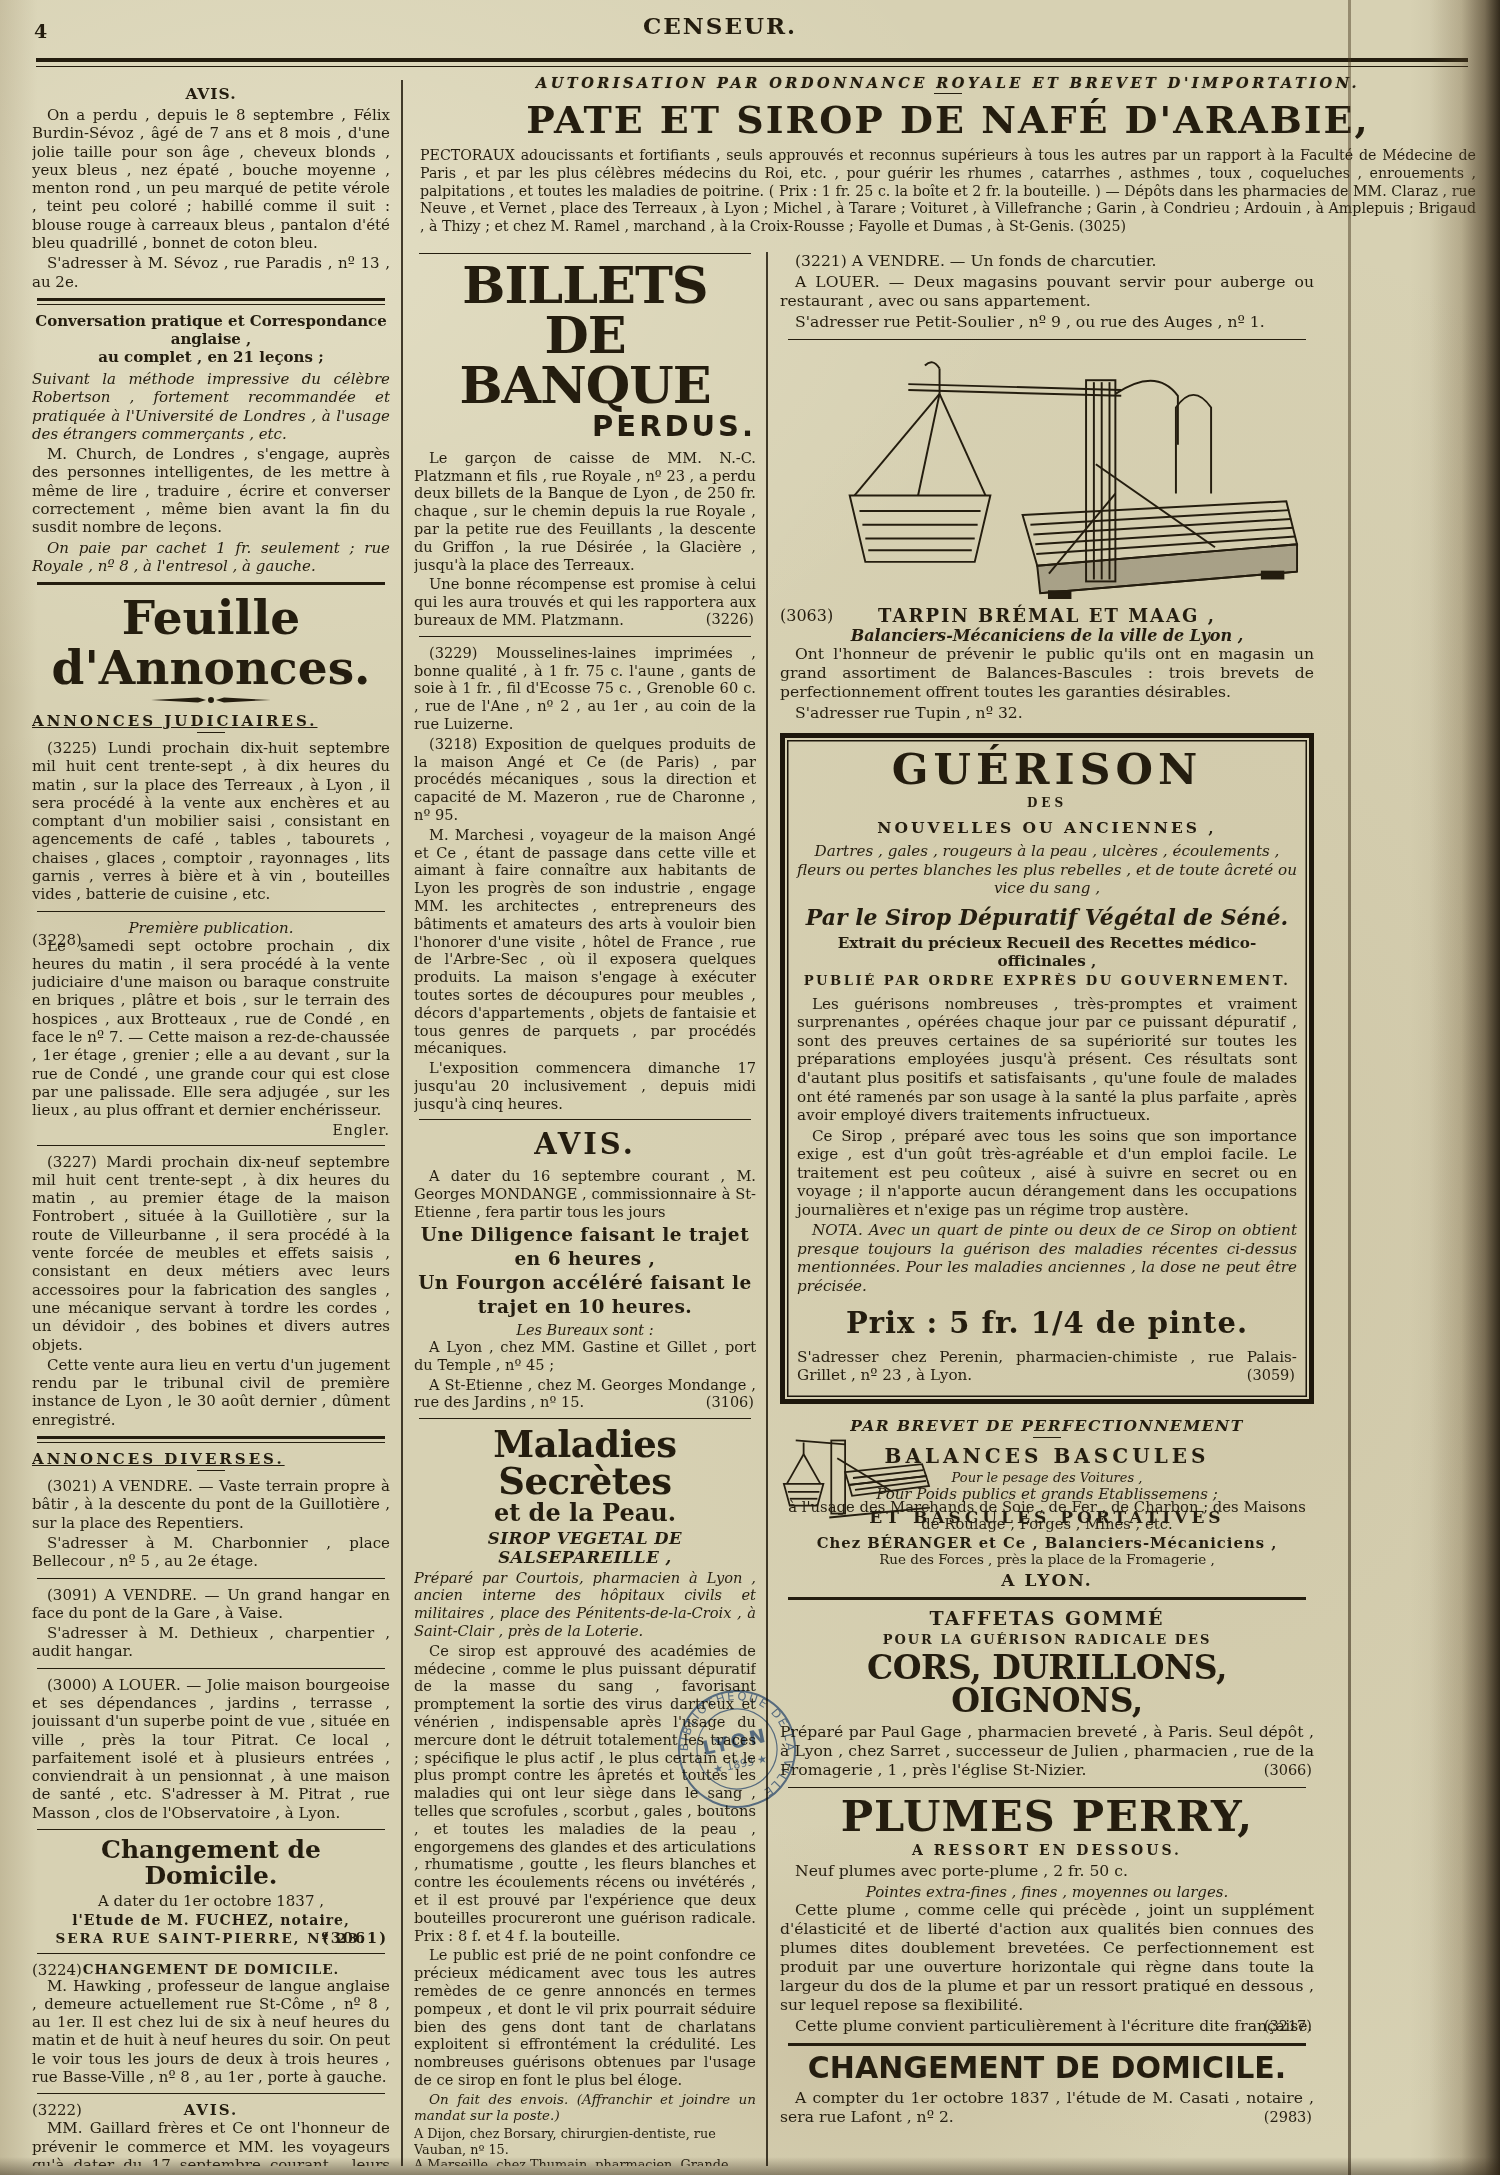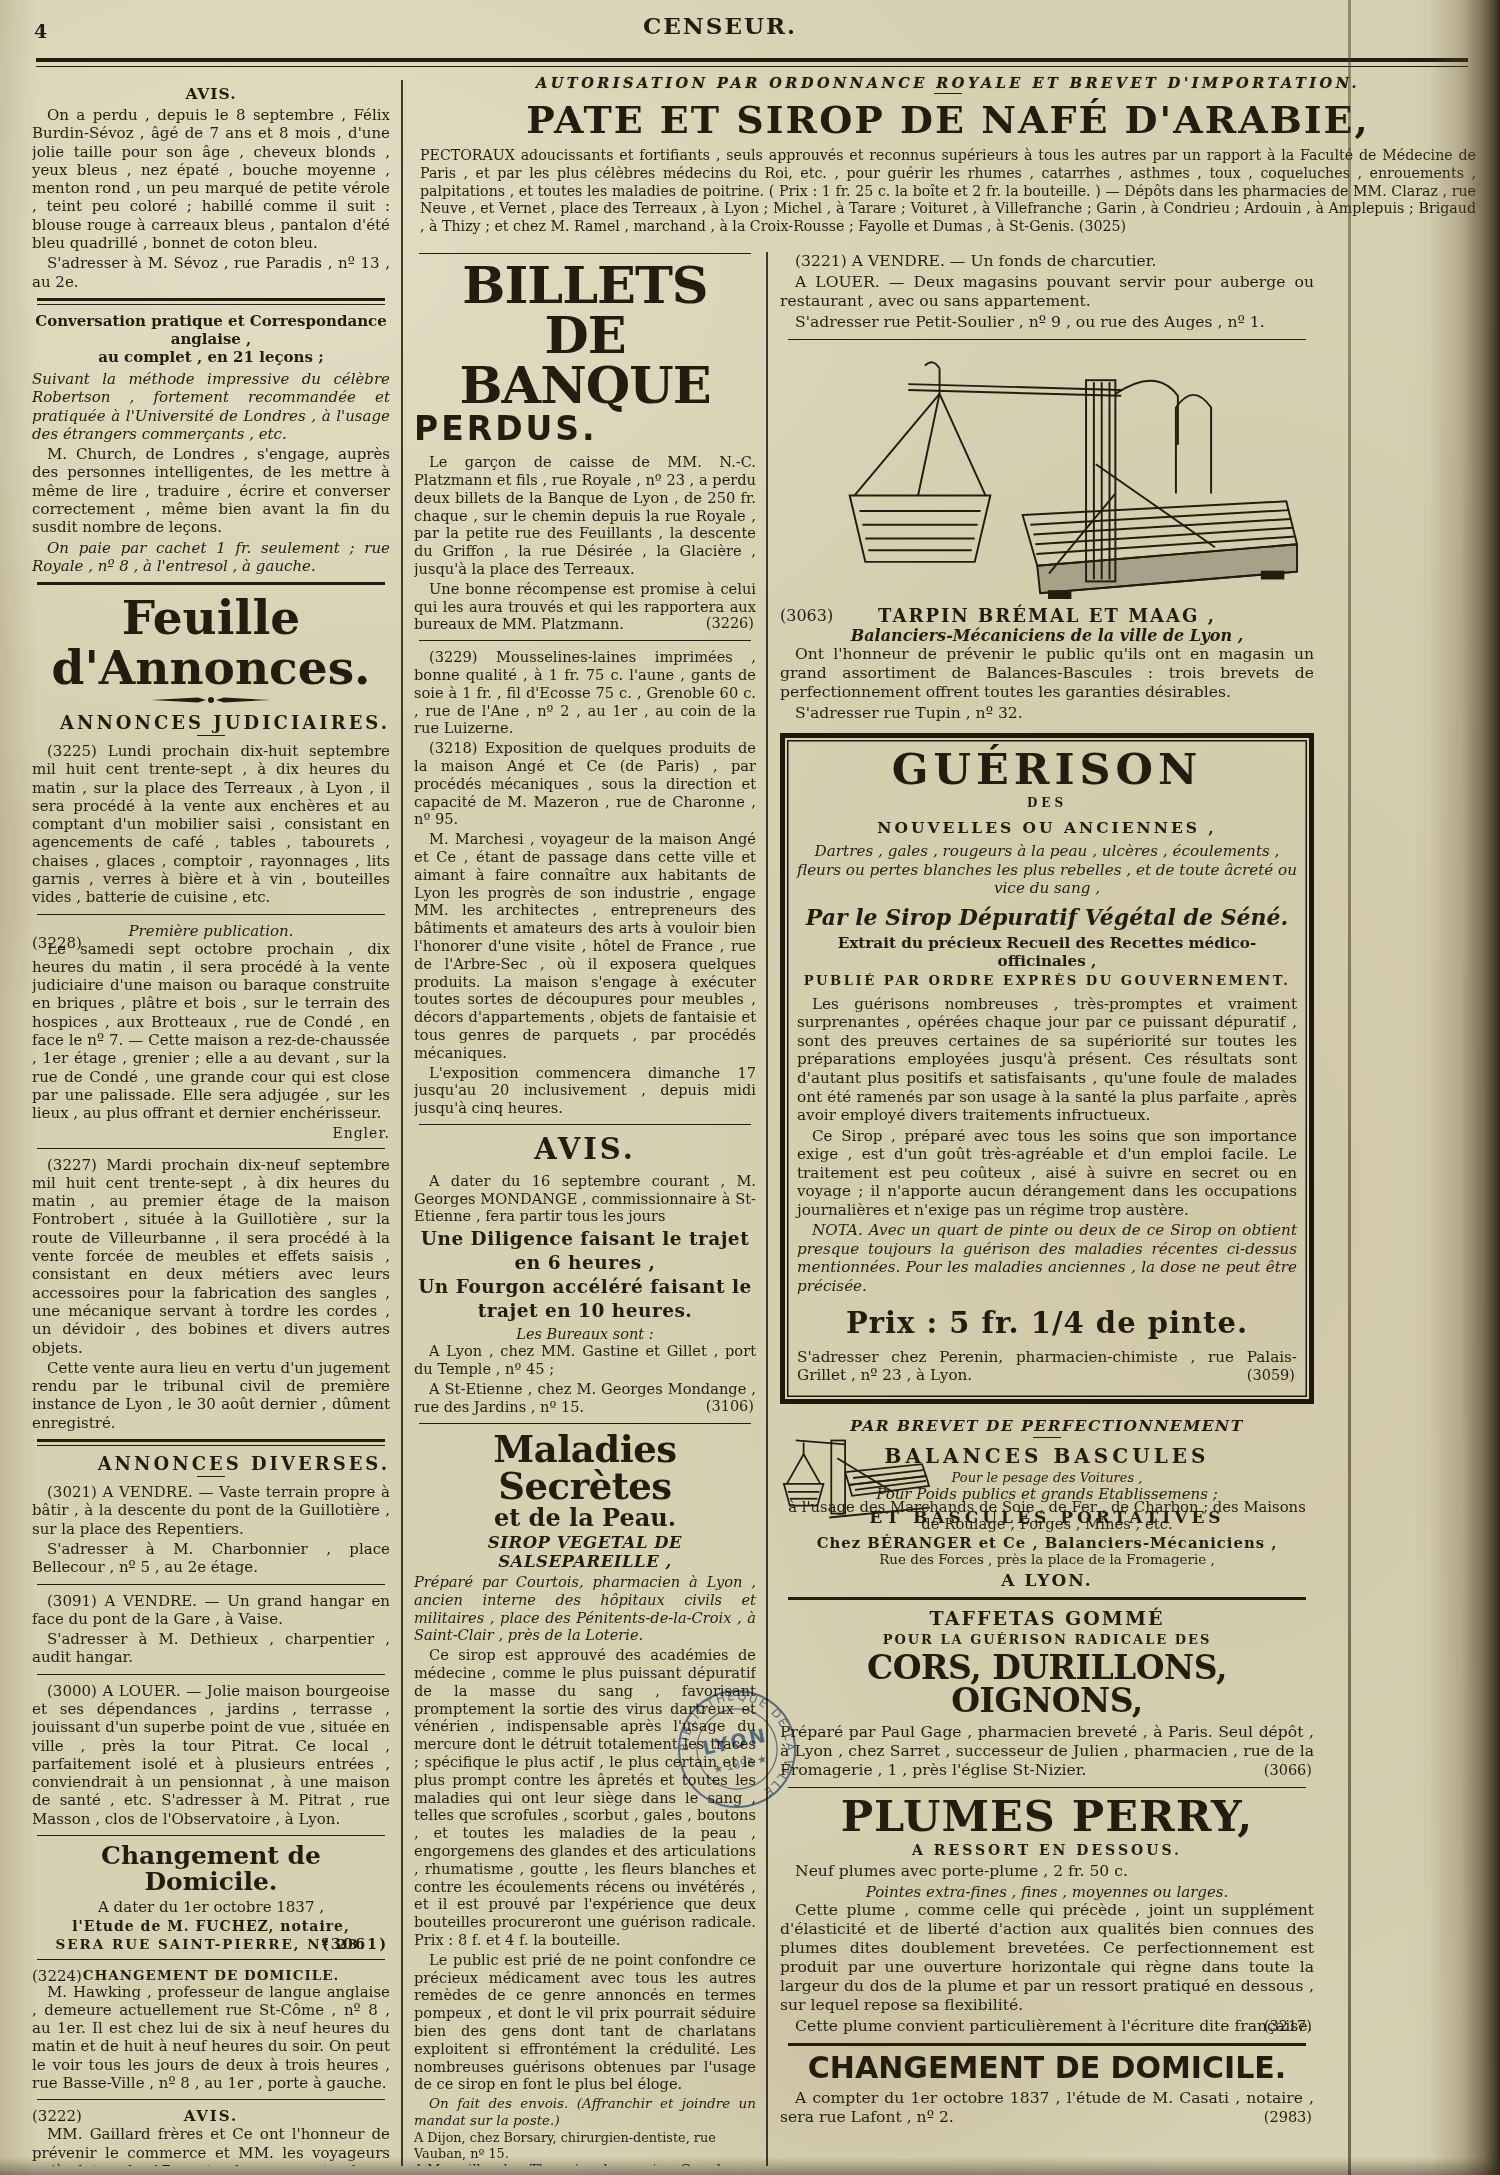--- a/index.html
+++ b/index.html
@@ -40,29 +40,29 @@
   .r{text-align:right;text-indent:0;}
   .it{font-style:italic;}
   .b{font-weight:bold;}
   .rel{position:relative;}
   .numr{position:absolute;right:2px;bottom:0;font-style:normal;font-size:14.5px;}
   .sep{border:none;border-top:1.5px solid #241d0f;margin:7px auto;width:97%;}
   .sep.heavy{border-top:3px solid #241d0f;}
   .sep.dbl{border-bottom:1px solid #241d0f;height:3px;}
   .minirule{width:28px;border-top:1.5px solid #241d0f;margin:2px auto 6px auto;}
   .h-small{font-weight:bold;font-size:15.5px;text-align:center;letter-spacing:1px;margin:4px 0 3px;}
-  .h-track{font-weight:bold;font-size:18px;text-align:right;letter-spacing:3px;margin:6px 0 1px;}
+  .h-track{font-weight:bold;font-size:15px;text-align:left;letter-spacing:3px;margin:6px 0 1px;text-decoration:underline;}
   .feuille{font-size:47px;font-weight:bold;text-align:center;letter-spacing:0px;line-height:1.05;margin:8px 0 0;}
   .orn{display:flex;justify-content:center;margin:2px 0 4px;}
   .auth{font-weight:bold;font-size:14.5px;letter-spacing:3.5px;text-align:center;font-style:italic;
         text-shadow:0 0 1px rgba(36,29,15,.6);}
   .nafetitle{font-size:38px;font-weight:bold;text-align:center;letter-spacing:2px;line-height:1;margin:7px 0 8px;}
   .top-ad .p{font-size:14.2px;line-height:1.25;}
   .billets{font-size:51px;font-weight:bold;text-align:center;line-height:.98;letter-spacing:-1px;margin-top:2px;}
-  .perdus{font-family:"DejaVu Sans","Liberation Sans",sans-serif;font-weight:bold;font-size:33px;text-align:left;letter-spacing:3px;line-height:1.1;margin-bottom:6px;}
+  .perdus{font-family:"DejaVu Sans","Liberation Sans",sans-serif;font-weight:bold;font-size:29px;text-align:right;letter-spacing:3px;line-height:1.1;margin-bottom:6px;}
   .avismid{font-size:29px;font-weight:bold;text-align:center;letter-spacing:3px;margin:2px 0 6px;}
   .dil{font-weight:bold;font-size:18.5px;text-align:center;line-height:1.3;letter-spacing:.5px;}
   .mal1{font-size:37px;font-weight:bold;text-align:center;line-height:1;margin-top:2px;letter-spacing:-.5px;}
   .mal2{font-size:24px;font-weight:bold;text-align:center;line-height:1.1;}
   .mal3{font-size:16.5px;font-weight:bold;font-style:italic;text-align:center;letter-spacing:.5px;margin:2px 0;}
   .addr{font-size:12.8px;line-height:1.24;text-align:left;text-indent:0;margin:0;}
   .dom1{font-size:25px;font-weight:bold;text-align:center;line-height:1.05;margin:4px 0 2px;}
   .dom2{font-size:15px;text-align:center;}
   .dom3{font-size:14px;font-weight:bold;text-align:center;letter-spacing:1px;margin:2px 0;}
   .dom4{font-size:13.5px;font-weight:bold;letter-spacing:2px;text-align:center;}

